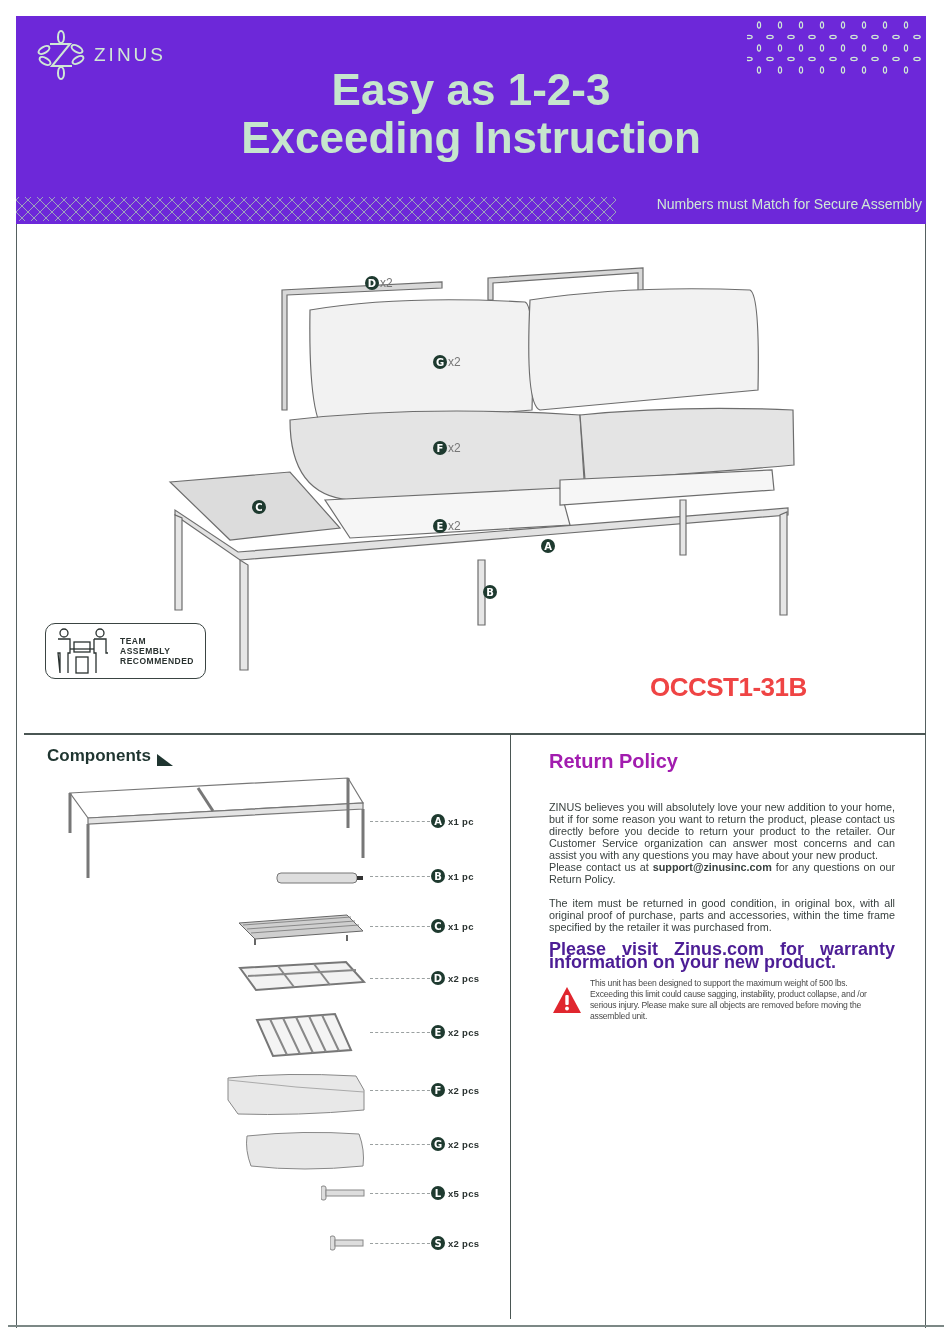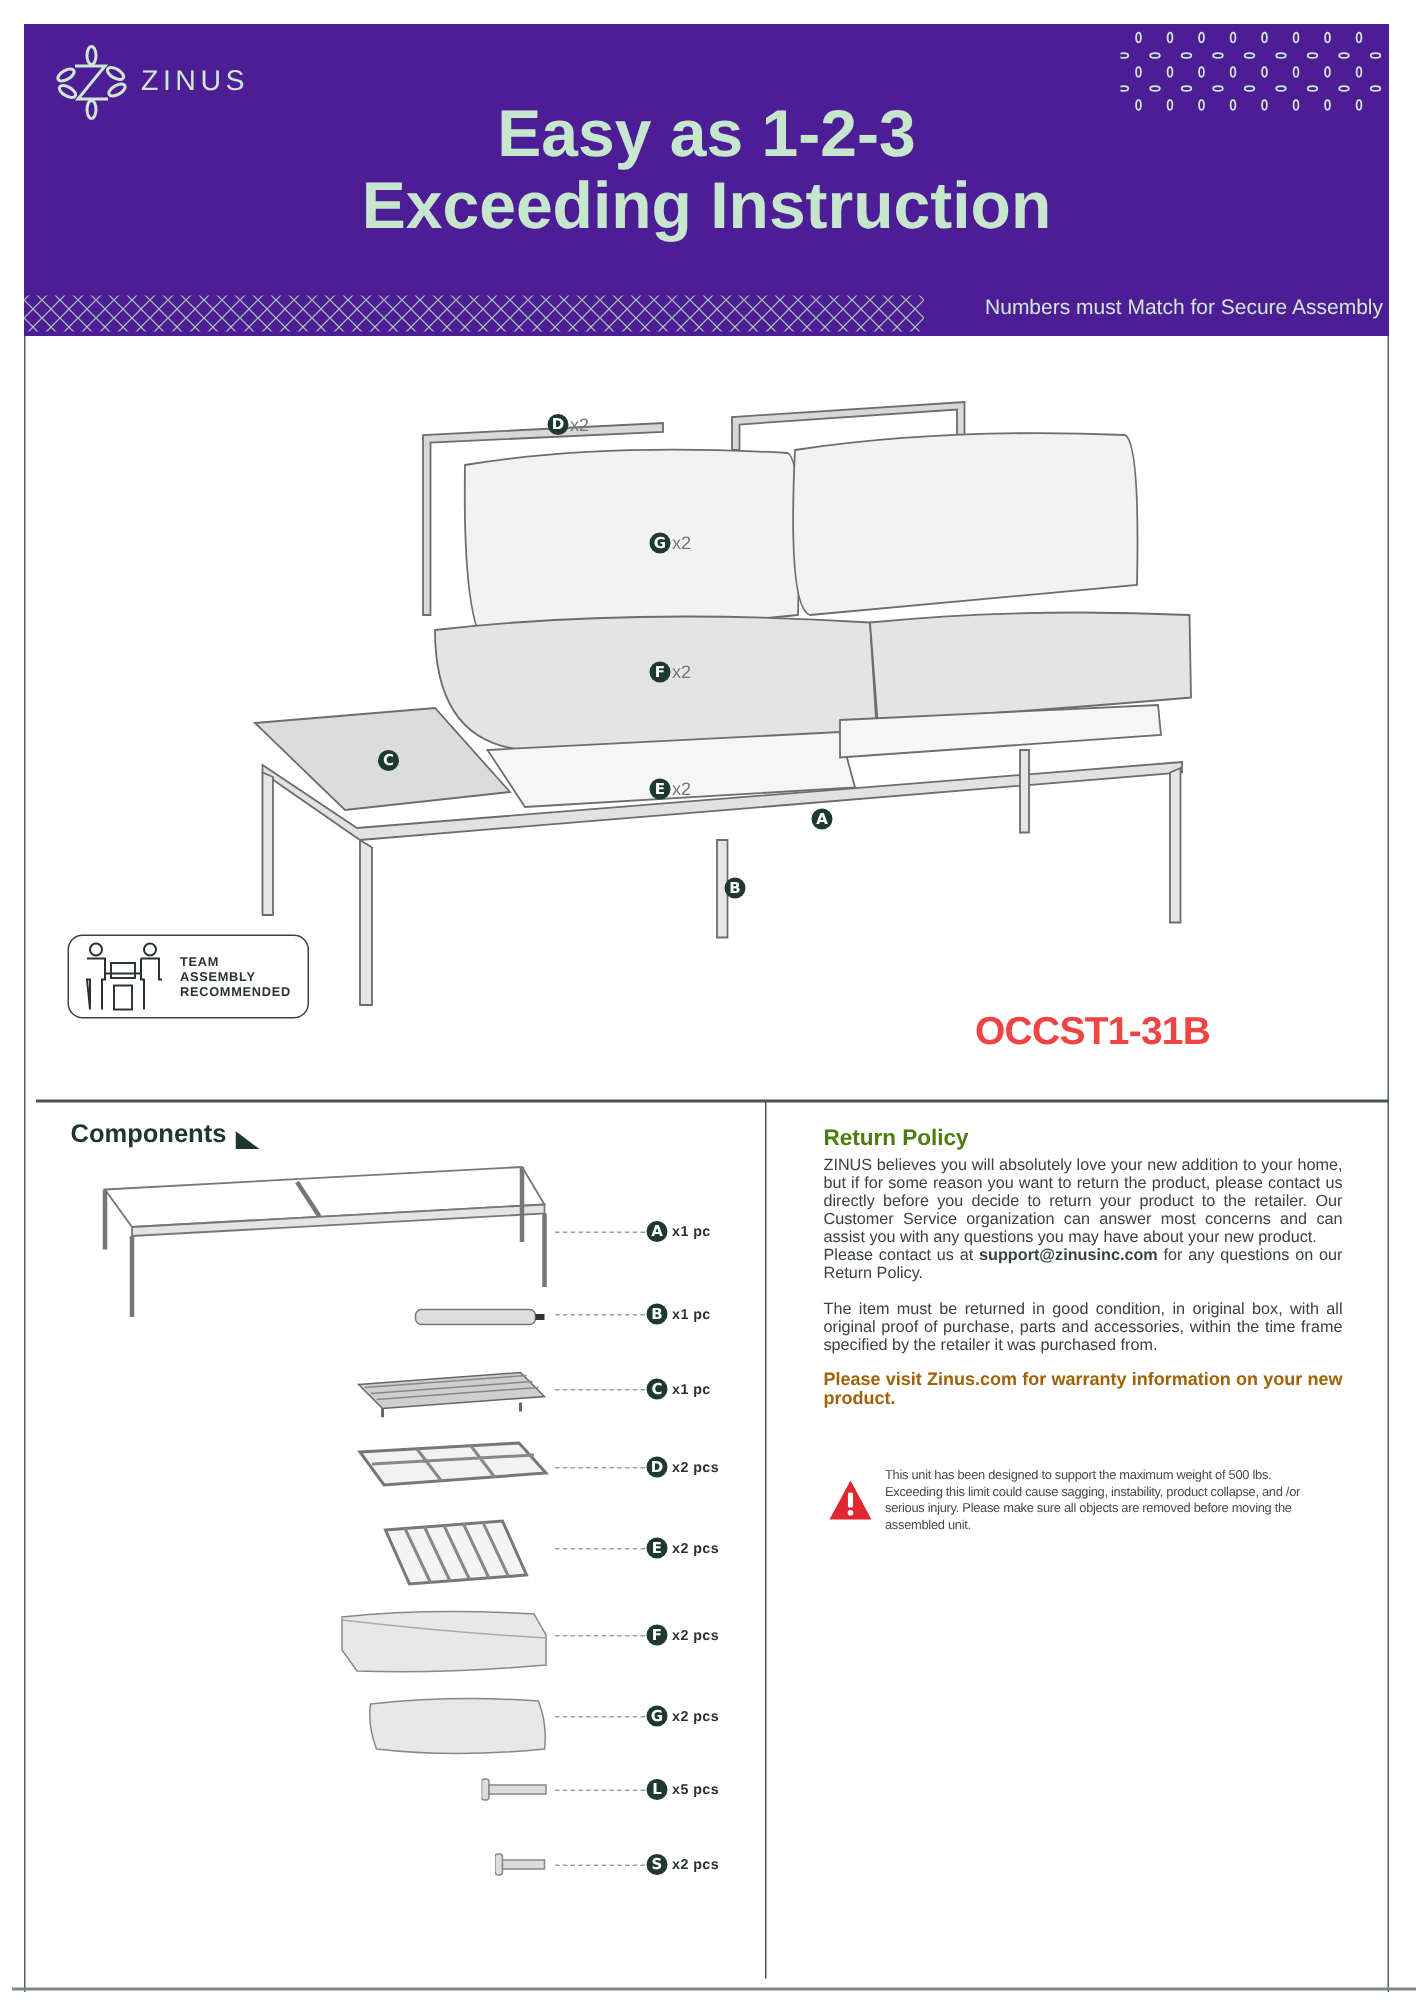--- a/index.html
+++ b/index.html
@@ -3,21 +3,21 @@
 <meta charset="utf-8">
 <style>
   * { box-sizing: border-box; margin: 0; padding: 0; }
   html, body { width: 950px; height: 1344px; background: #ffffff; overflow: hidden; }
   body { font-family: "Liberation Sans", sans-serif; color: #2a3230; position: relative; }
   .frame-left { position: absolute; left: 16px; top: 16px; width: 1px; height: 1312px; background: #556060; }
   .frame-right { position: absolute; left: 925px; top: 16px; width: 1px; height: 1312px; background: #556060; }
   .frame-bottom { position: absolute; left: 8px; top: 1325px; width: 936px; height: 2px; background: #7c8886; }
 
   
-  .header { position: absolute; left: 16px; top: 16px; width: 910px; height: 208px; background: #4c1d95; }
+  .header { position: absolute; left: 16px; top: 16px; width: 910px; height: 208px; background: #6d28d9; }
   .logo { position: absolute; left: 20px; top: 14px; display: flex; align-items: center; gap: 8px; }
   .logo-text { color: #cfe8d5; font-size: 19px; letter-spacing: 3px; font-weight: normal; }
   .title { position: absolute; left: 0; width: 100%; top: 50px; text-align: center; color: #c6e6cd; font-size: 44px; line-height: 48px; font-weight: bold; }
   .dots { position: absolute; right: 4px; top: 2px; width: 175px; height: 66px; }
   .band { position: absolute; left: 0; top: 178px; width: 600px; height: 30px; }
   .subtitle { position: absolute; right: 4px; top: 180px; color: #cfe8d5; font-size: 14px; }
   .callout { position: absolute; display: flex; align-items: center; gap: 1px; font-size: 12px; color: #777; }
   .badge { width: 14px; height: 14px; border-radius: 50%; background: #1e3a2f; color: #fff; font-size: 10px; font-weight: bold; display: flex; align-items: center; justify-content: center; font-family: "DejaVu Sans", sans-serif; }
 
   .team { position: absolute; left: 45px; top: 623px; width: 161px; height: 56px; border: 1.5px solid #3a4442; border-radius: 10px; display: flex; align-items: center; padding-left: 8px; gap: 8px; }
@@ -30,24 +30,24 @@
 
   
   .comp-title { position: absolute; left: 47px; top: 746px; font-size: 17px; font-weight: bold; color: #1f3530; display: flex; align-items: flex-end; gap: 6px; }
   .comp-row { position: absolute; display: flex; align-items: center; }
   .dash { border-top: 1.2px dashed #9aa0a0; width: 60px; margin-right: 1px; }
   .qty { font-size: 9.5px; font-weight: bold; color: #2a3230; margin-left: 3px; letter-spacing: 0.3px; }
   .part-img { position: absolute; }
 
   
   .rp { position: absolute; left: 549px; top: 750px; width: 346px; }
-  .rp h2 { font-size: 15px; color: #4d7c0f; font-weight: bold; margin-bottom: 4px; }
+  .rp h2 { font-size: 20px; color: #a21caf; font-weight: bold; margin-bottom: 28px; }
   .rp p { font-size: 10.8px; line-height: 12px; color: #3a4240; text-align: justify; }
   .rp .gap { height: 12px; }
-  .rp .warranty { font-size: 12px; font-weight: bold; color: #a16207; line-height: 13px; margin-top: 10px; text-align: justify; }
+  .rp .warranty { font-size: 18px; font-weight: bold; color: #4c1d95; line-height: 13px; margin-top: 10px; text-align: justify; }
   .warn { position: absolute; left: 552px; top: 978px; display: flex; gap: 8px; }
   .warn-text { font-size: 8.6px; line-height: 11px; color: #4a4a4a; width: 292px; letter-spacing: -0.2px; }
 </style>
 </head>
 <body>
 
 <div class="frame-left"></div>
 <div class="frame-right"></div>
 <div class="frame-bottom"></div>
 

